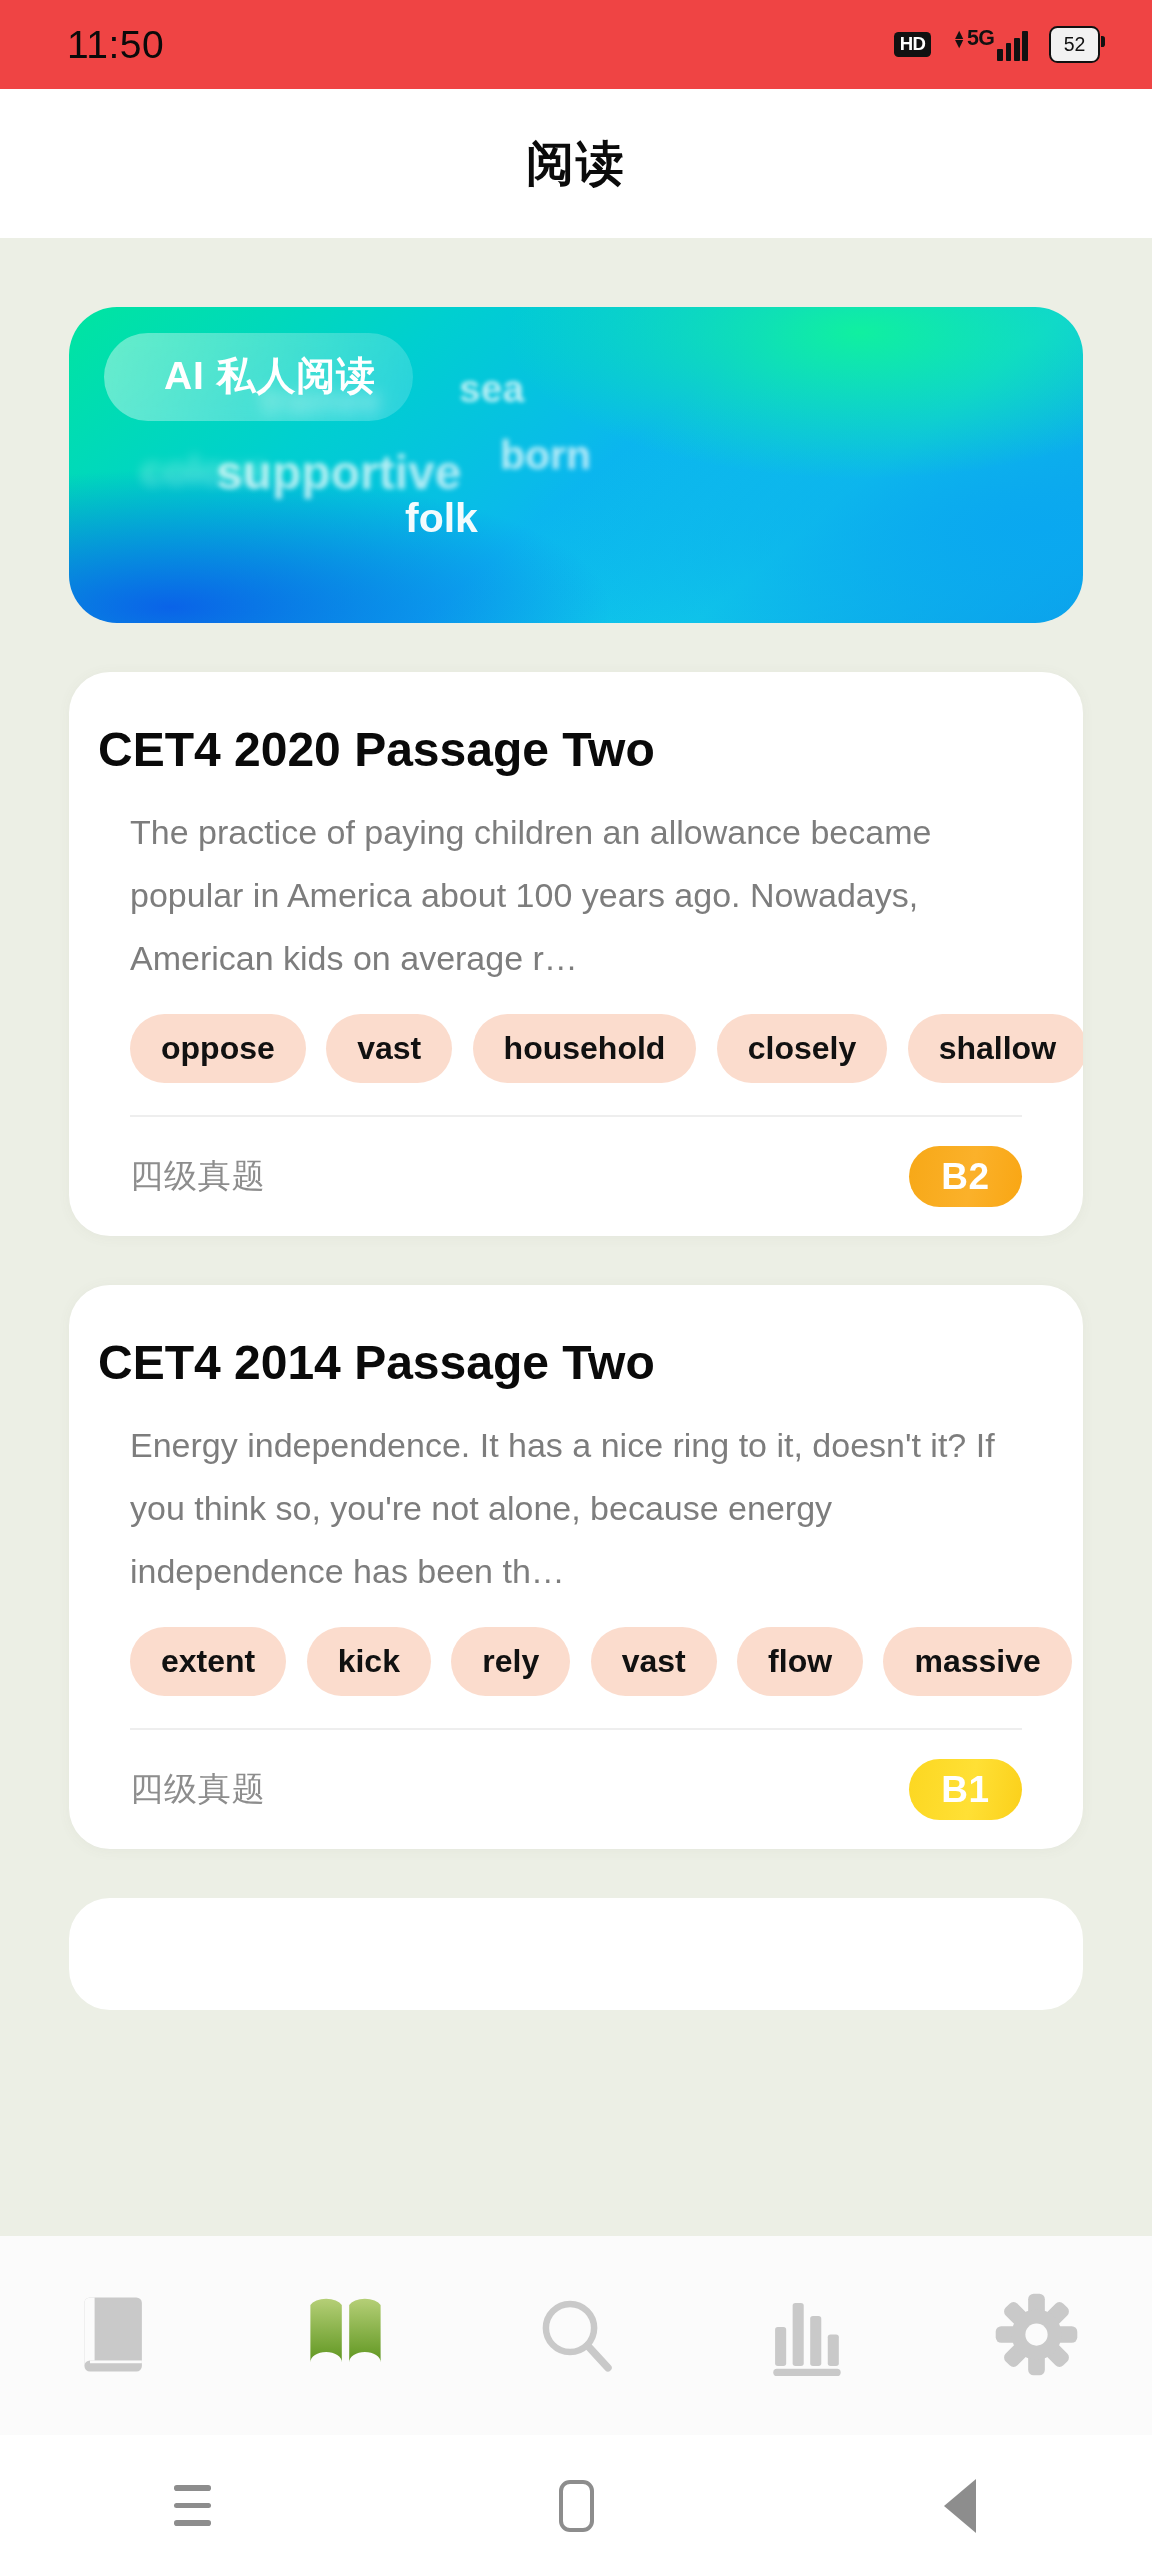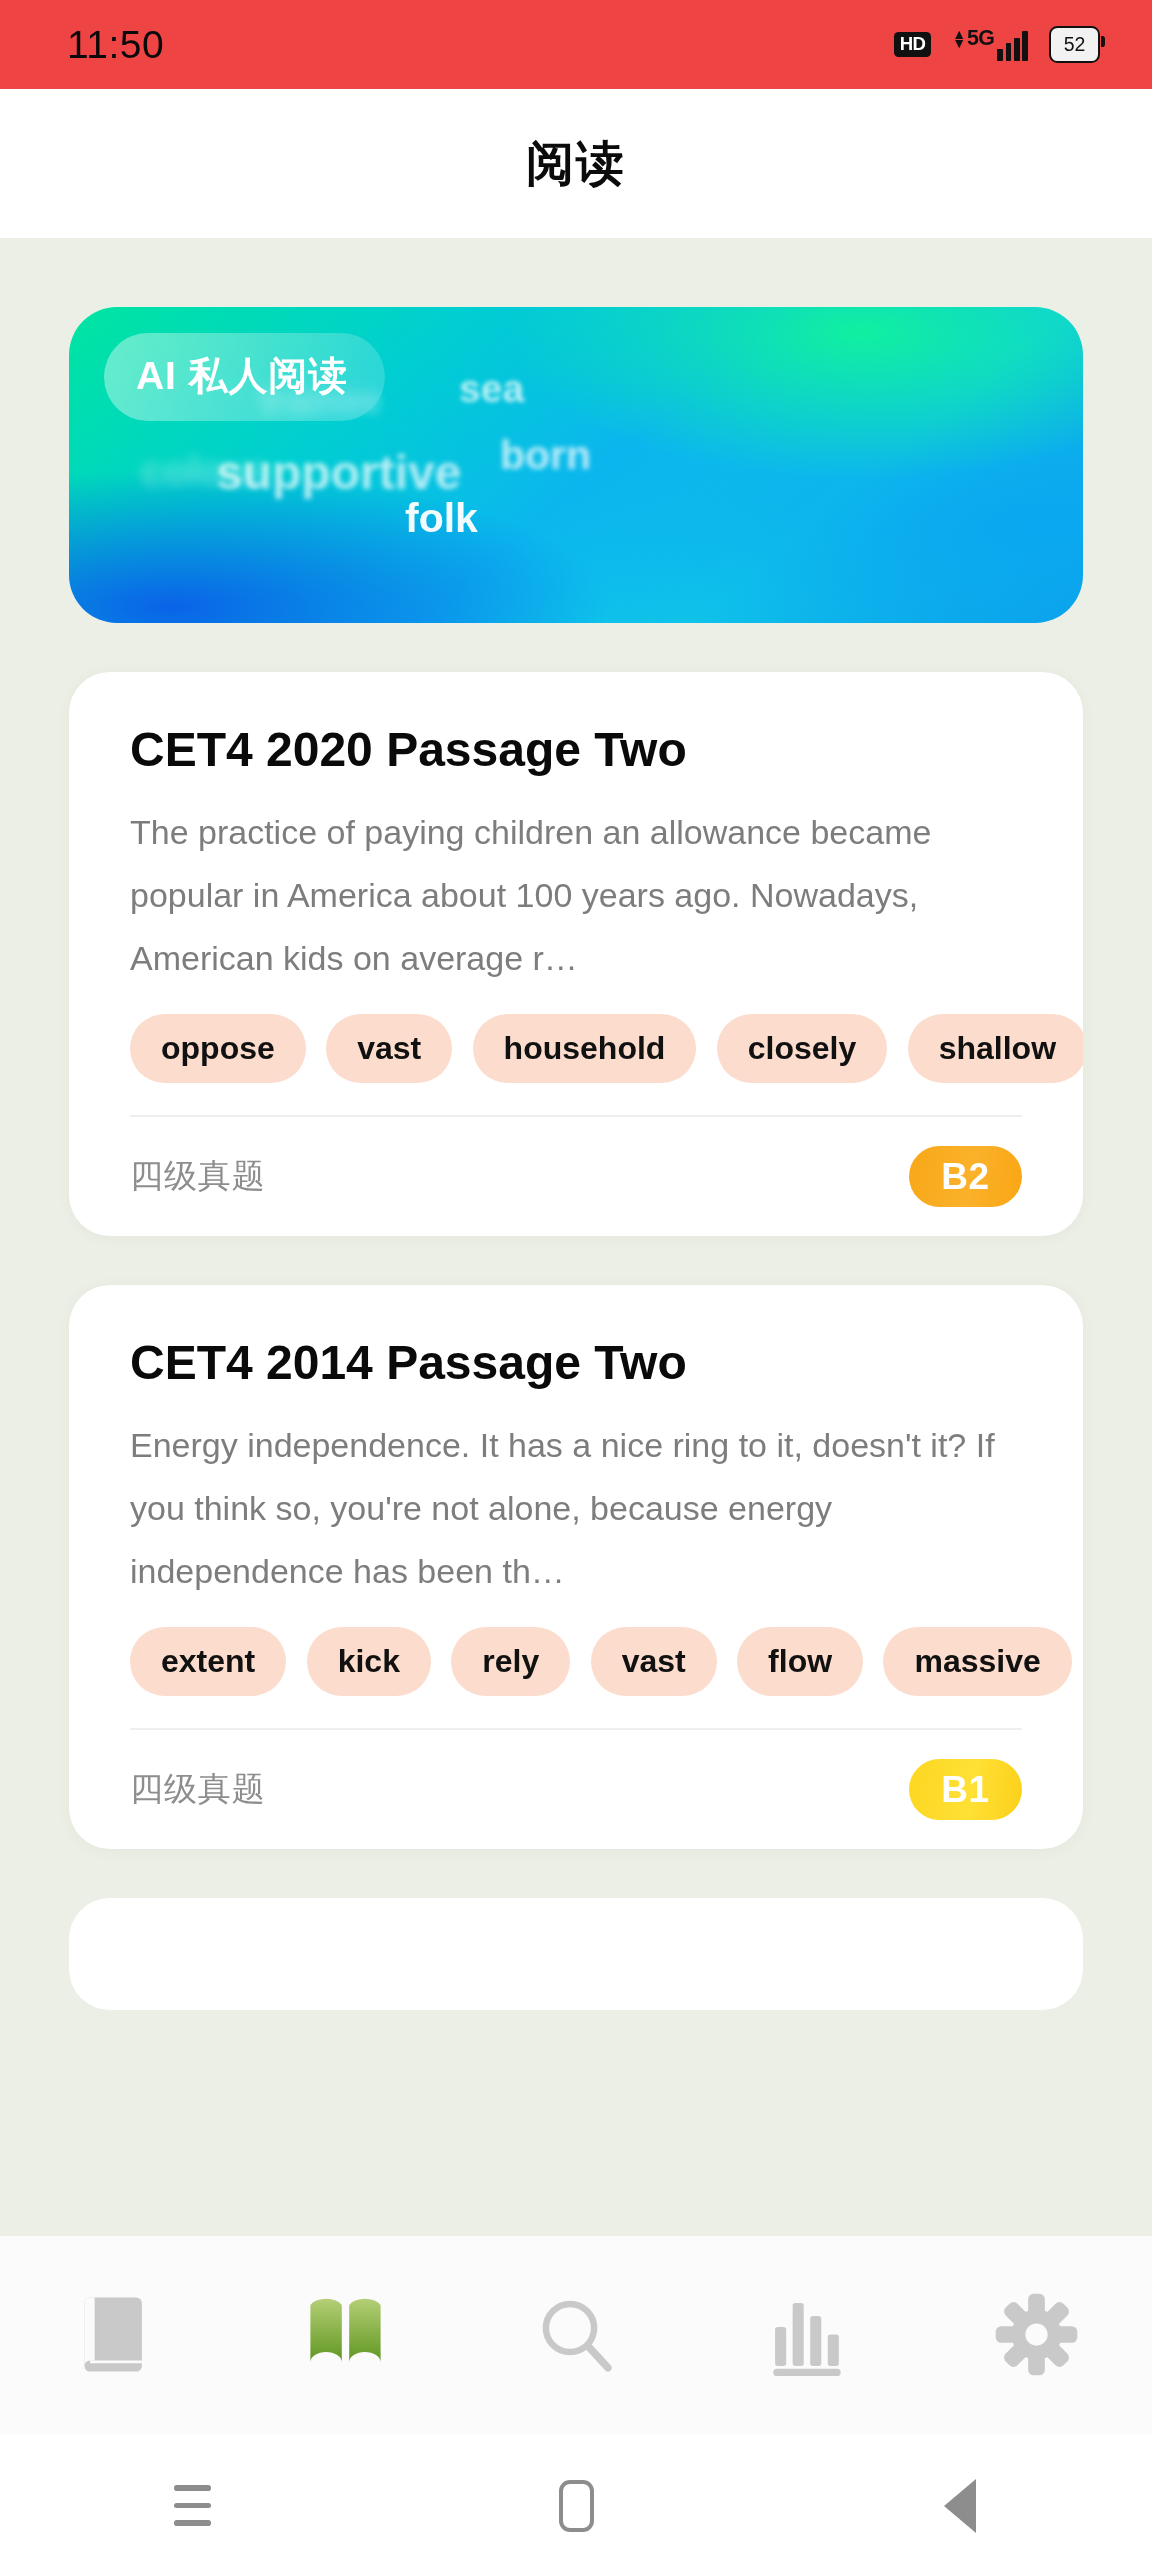--- a/index.html
+++ b/index.html
@@ -181,38 +181,39 @@
     border-radius: 56px;
     background: linear-gradient(100deg, rgba(255,255,255,.40), rgba(255,255,255,.16));
     backdrop-filter: blur(5.6px);
   }
   .ai-pill-text {
     font-size: 39px;
     font-weight: 600;
     color: #ffffff;
     letter-spacing: 0.9px;
     white-space: nowrap;
+    margin-left: 28px;
   }
 
   
   .card {
     position: relative;
     margin: 49px 69px 0 69px;
     background: #ffffff;
     border-radius: 41px;
     padding: 50px 0 0 0;
     overflow: hidden;
     box-shadow: 0 1.9px 13px rgba(90,100,80,.05);
   }
   .card-title {
     font-size: 48px;
     font-weight: 700;
     color: #0a0a0a;
     letter-spacing: 0px;
-    padding: 0 61px;
+    padding: 0 29px;
     font-stretch: condensed;
   }
   .card-excerpt {
     margin-top: 24px;
     padding: 0 61px;
     font-size: 34px;
     line-height: 63px;
     color: #7d7d7d;
     font-weight: 400;
     max-height: 190px;

